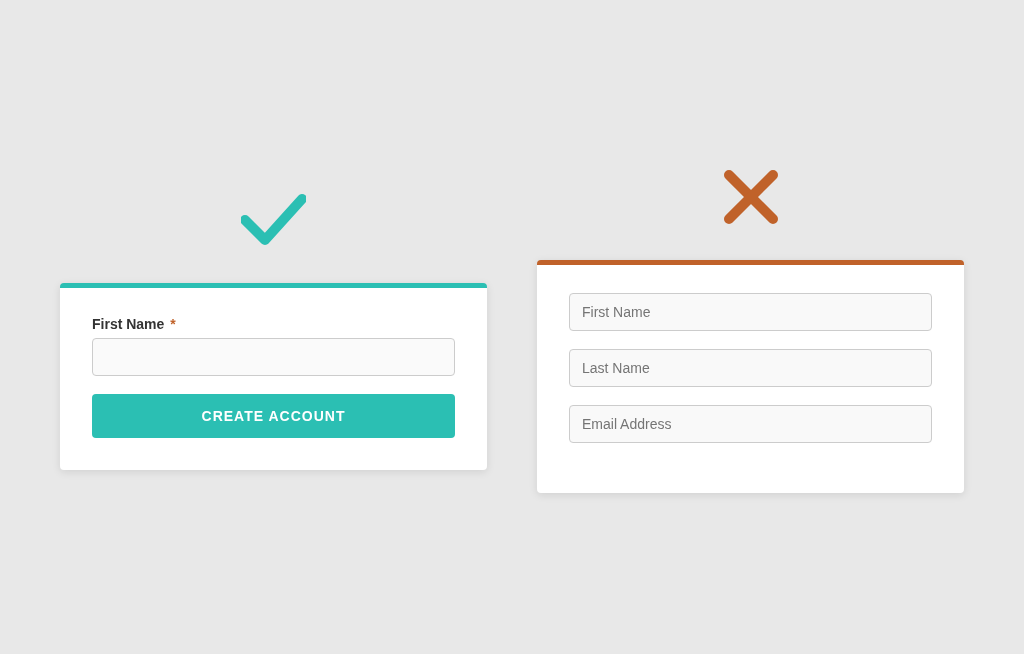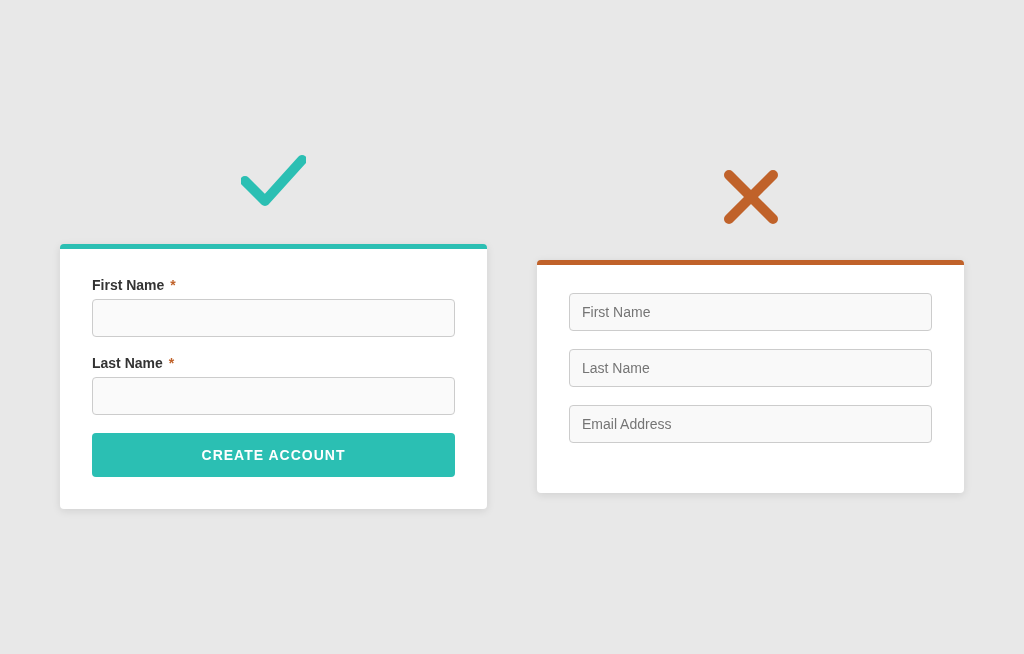--- a/index.html
+++ b/index.html
@@ -132,26 +132,20 @@
 
     <div class="form-card good">
 
       <div class="form-group">
         <label class="form-label" for="good-first-name">
           First Name <span class="required">*</span>
         </label>
         <input type="text" id="good-first-name" class="form-input" value="" style="">
       </div>
 
-      <div class="form-group">
-        <label class="form-label" for="good-last-name">
-          Last Name <span class="required">*</span>
-        </label>
-        <input type="text" id="good-last-name" class="form-input" value="" style="">
-      </div>
 
 
       <button class="btn-primary">CREATE ACCOUNT</button>
     </div>
   </div>
 
   <div class="column">
 
     <div class="icon-wrapper">
       <svg class="xmark-svg" viewBox="0 0 60 60" fill="none" xmlns="http://www.w3.org/2000/svg">

